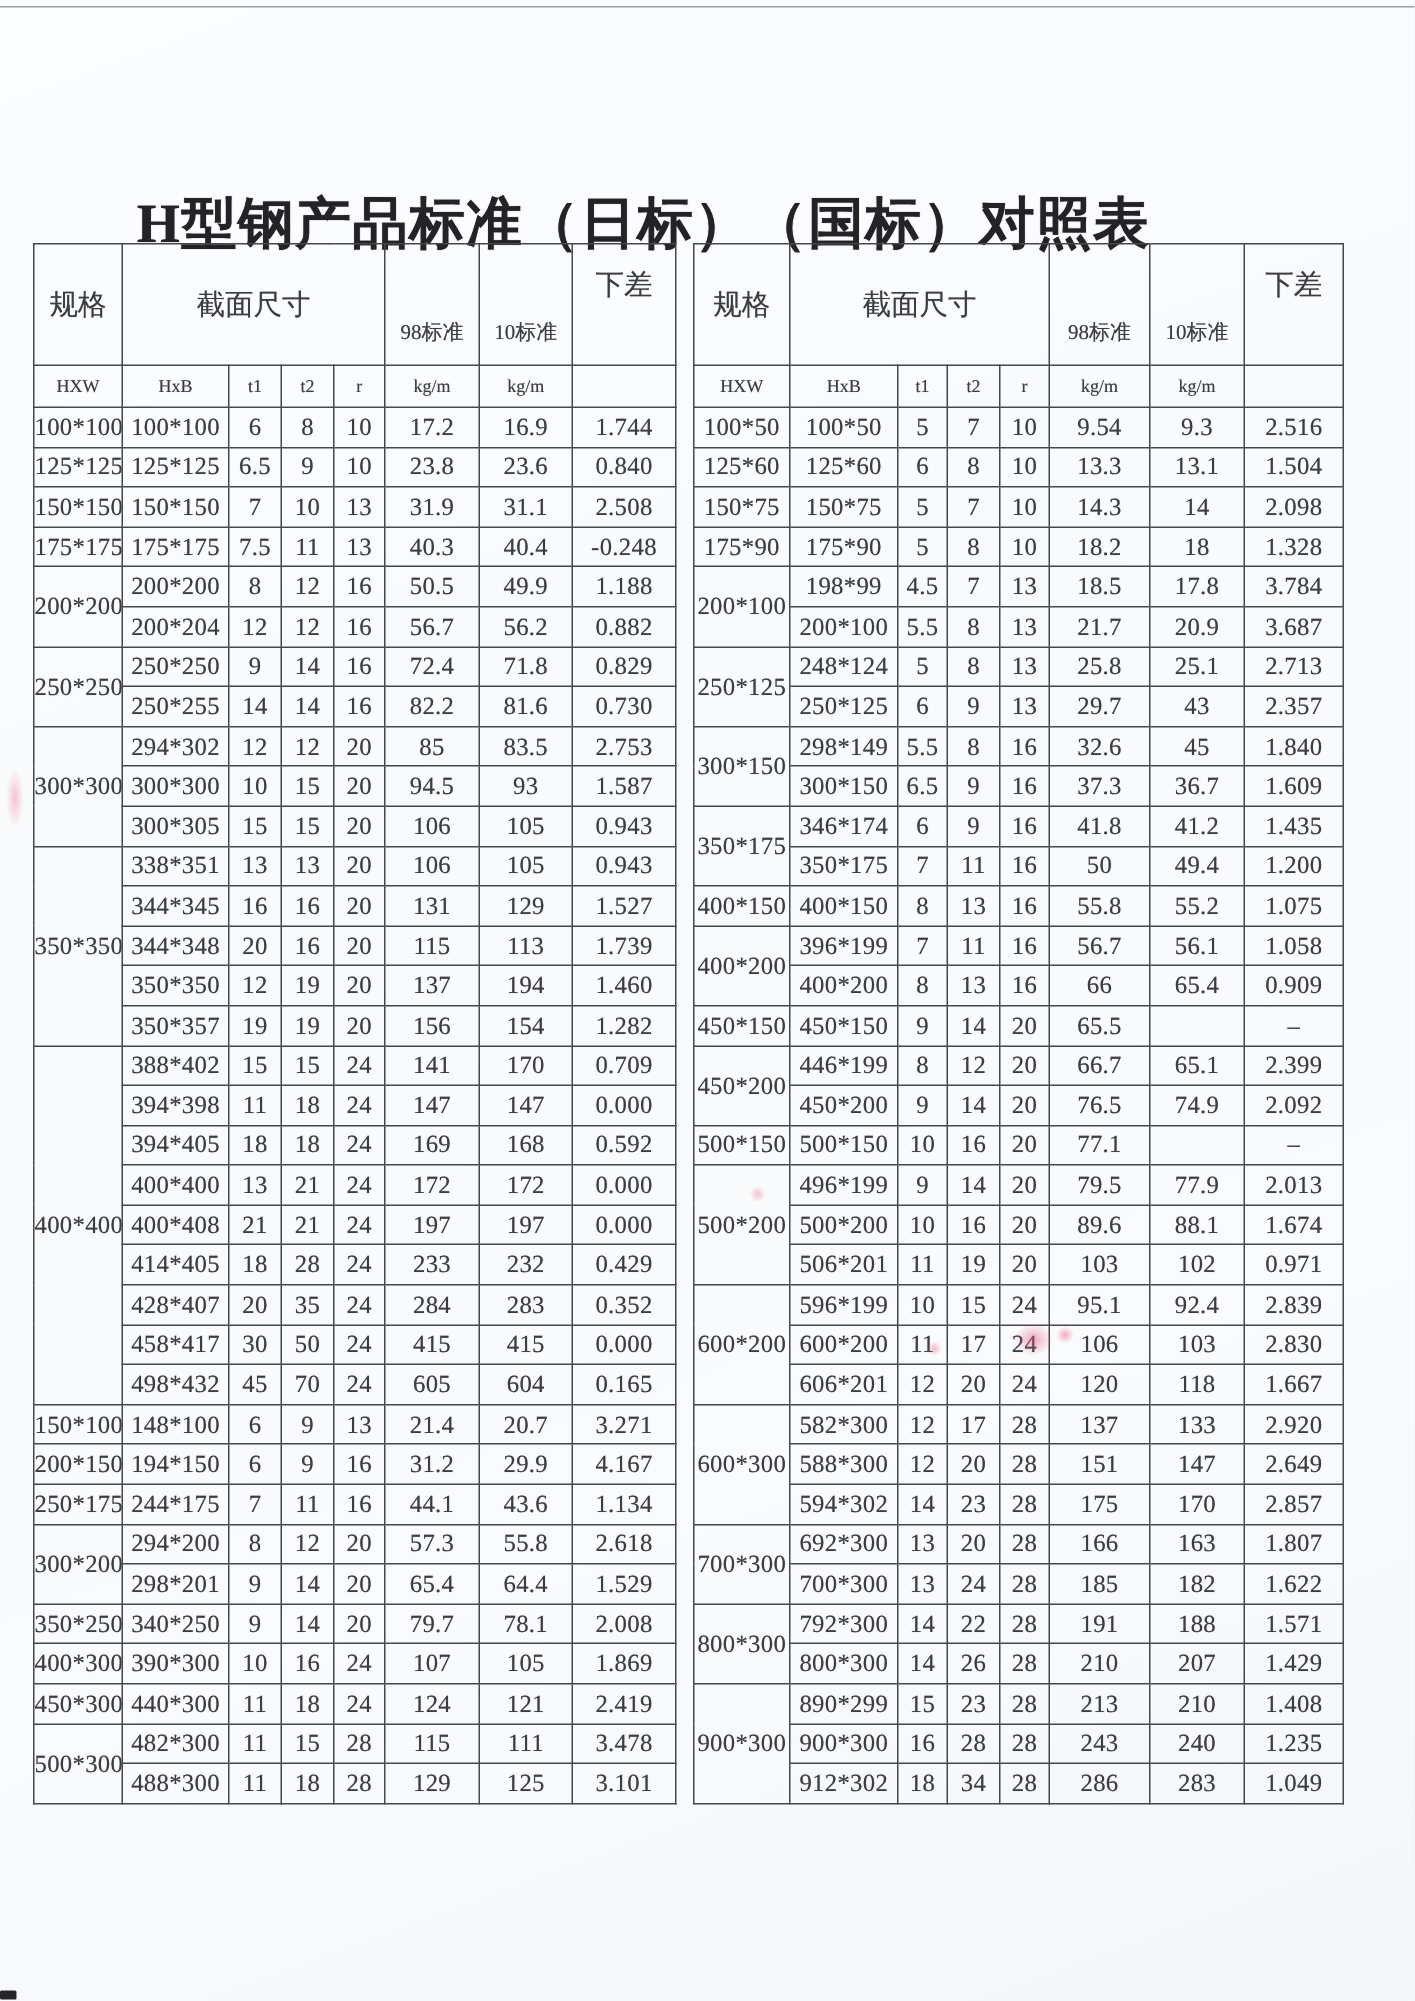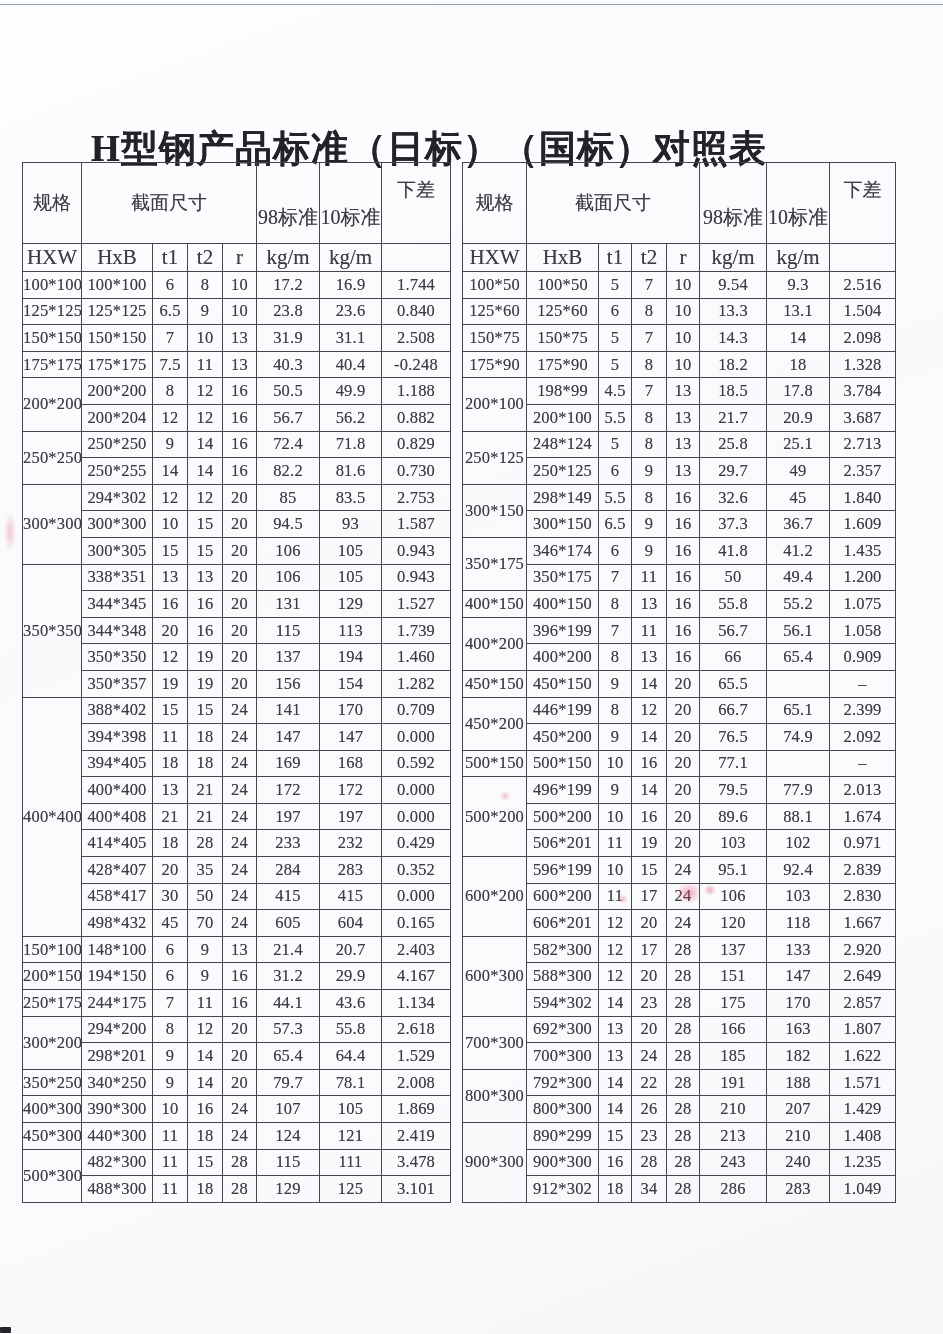--- a/index.html
+++ b/index.html
@@ -37,23 +37,23 @@
   table.cmp.left{left:22px;width:428px;}
   table.cmp.right{left:462px;width:433px;}
   table.cmp th,table.cmp td{
     border:1.7px solid #45464e;
     text-align:center;vertical-align:middle;
     padding:0;overflow:hidden;white-space:nowrap;
     font-weight:normal;
     text-shadow:0 0 .5px rgba(60,60,70,.55);
   }
   tr.h1 th{height:66px;font-size:19px;}
-  tr.h1 th.std{vertical-align:bottom;padding-bottom:12px;font-size:20px;}
+  tr.h1 th.std{vertical-align:bottom;padding-bottom:12px;font-size:14px;}
   tr.h1 th.dev{vertical-align:top;padding-top:14px;}
-  tr.h2 th{height:27px;font-size:21px;}
+  tr.h2 th{height:27px;font-size:12px;}
   table.cmp tbody tr{height:26.6px;}
   table.cmp tbody td{font-size:16.5px;letter-spacing:.2px;}
   
   .artifact{position:absolute;border-radius:50%;pointer-events:none;}
   .a1{left:4px;top:512px;width:12px;height:40px;
       background:radial-gradient(ellipse at center,rgba(240,130,160,.45),rgba(240,130,160,0) 70%);}
   .a2{left:676px;top:882px;width:26px;height:22px;
       background:radial-gradient(ellipse at center,rgba(225,90,130,.5),rgba(225,90,130,0) 70%);}
   .a3{left:704px;top:884px;width:12px;height:12px;
       background:radial-gradient(circle,rgba(235,110,140,.55),rgba(235,110,140,0) 70%);}
@@ -336,21 +336,21 @@
           <td>0.165</td>
         </tr>
         <tr>
           <td rowspan="1">150*100</td>
           <td>148*100</td>
           <td>6</td>
           <td>9</td>
           <td>13</td>
           <td>21.4</td>
           <td>20.7</td>
-          <td>2.403</td>
+          <td>3.271</td>
         </tr>
         <tr>
           <td rowspan="1">200*150</td>
           <td>194*150</td>
           <td>6</td>
           <td>9</td>
           <td>16</td>
           <td>31.2</td>
           <td>29.9</td>
           <td>4.167</td>
@@ -535,21 +535,21 @@
           <td>25.8</td>
           <td>25.1</td>
           <td>2.713</td>
         </tr>
         <tr>
           <td>250*125</td>
           <td>6</td>
           <td>9</td>
           <td>13</td>
           <td>29.7</td>
-          <td>49</td>
+          <td>43</td>
           <td>2.357</td>
         </tr>
         <tr>
           <td rowspan="2">300*150</td>
           <td>298*149</td>
           <td>5.5</td>
           <td>8</td>
           <td>16</td>
           <td>32.6</td>
           <td>45</td>

